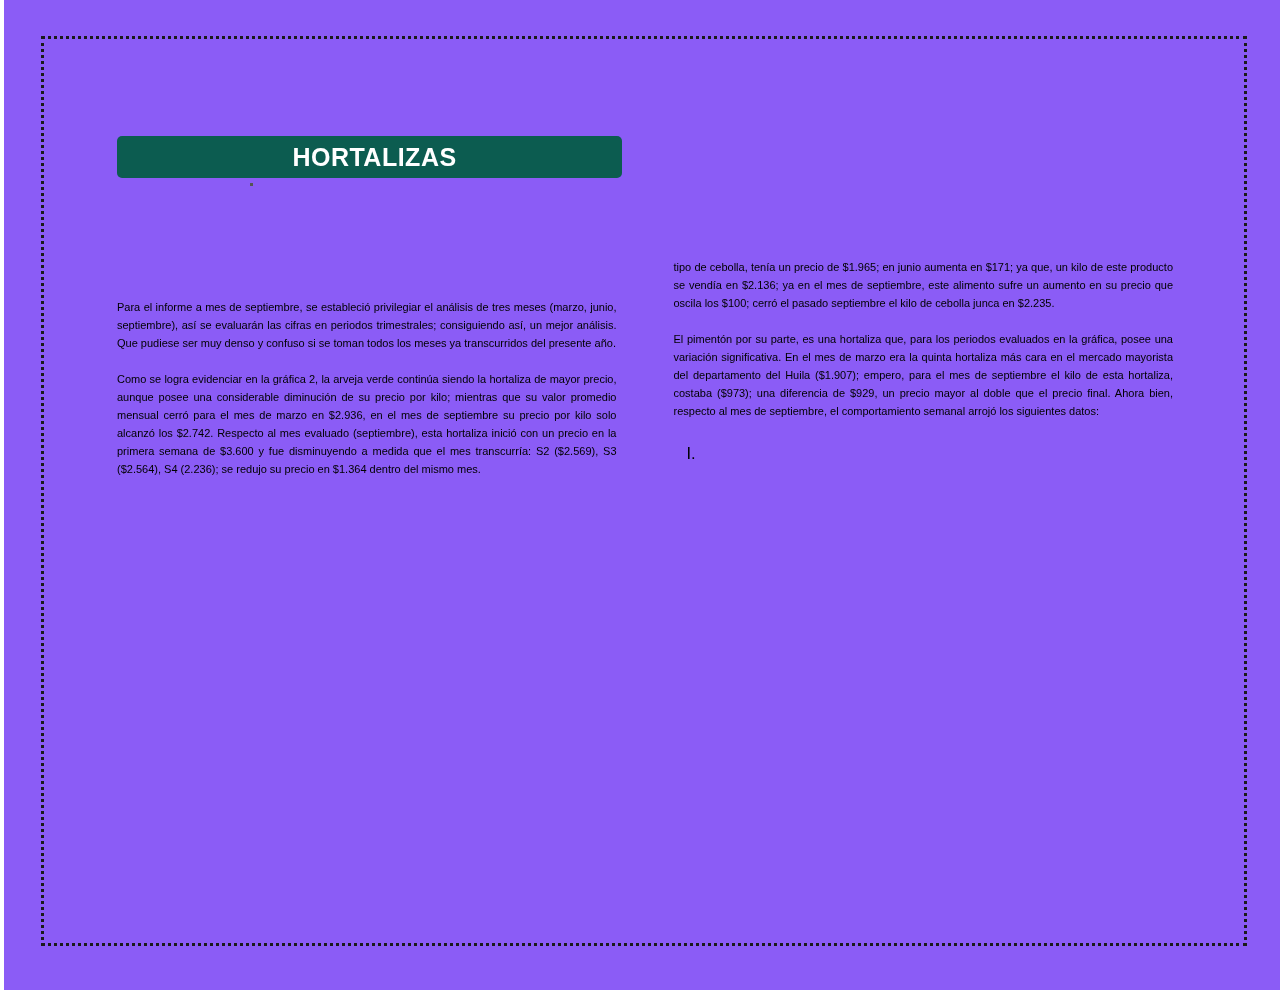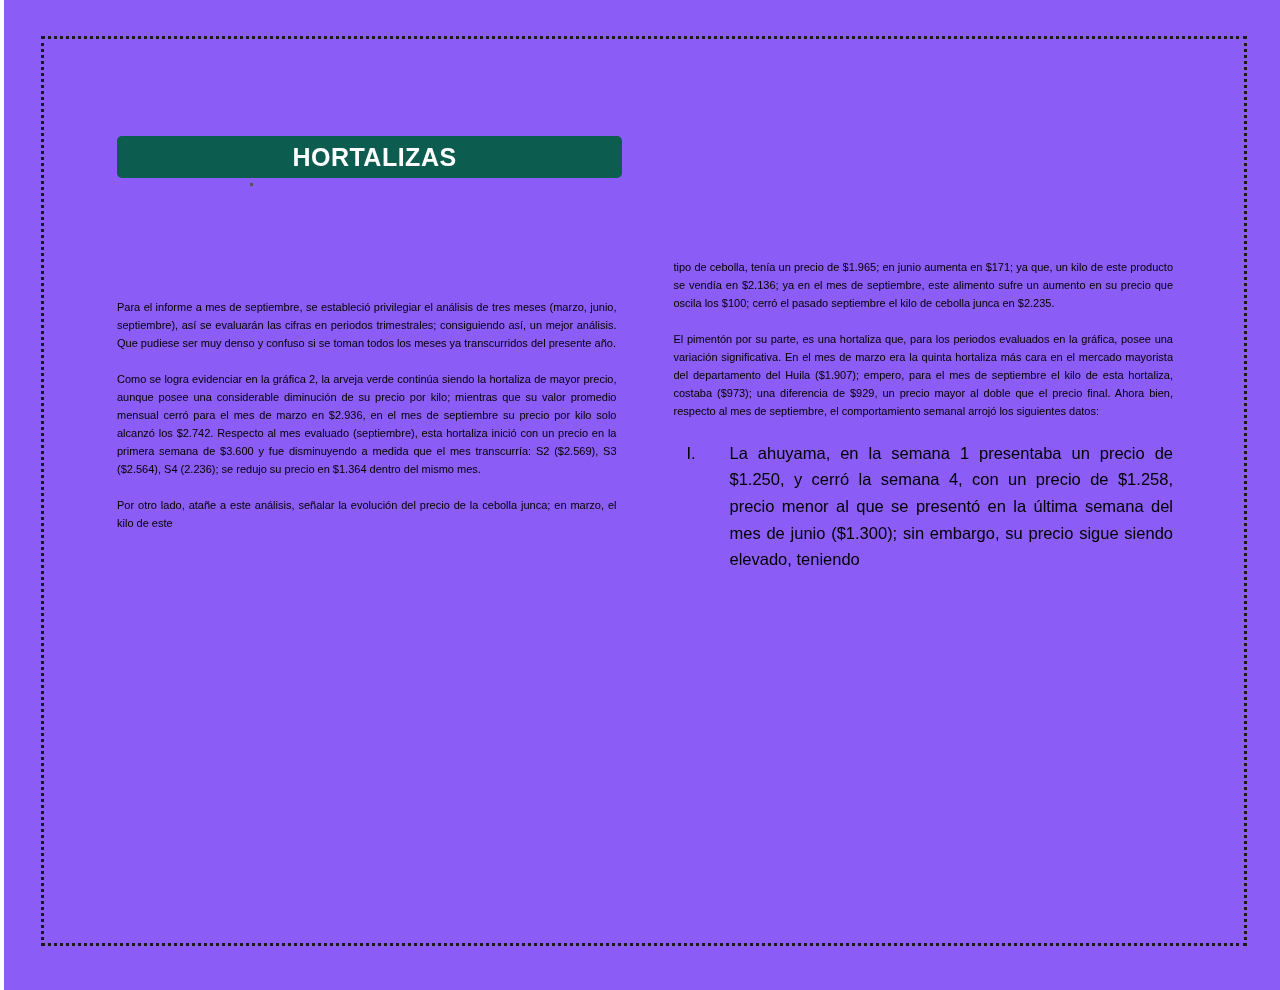--- a/index.html
+++ b/index.html
@@ -124,30 +124,28 @@
     <div class="title-banner">
       <span class="title-banner-text">HORTALIZAS</span>
     </div>
     <div class="small-dot"></div>
 
     <div class="columns">
 
       <div class="col col-left">
         <p class="body-text">Para el informe a mes de septiembre, se estableció privilegiar el análisis de tres meses (marzo, junio, septiembre), así se evaluarán las cifras en periodos trimestrales; consiguiendo así, un mejor análisis. Que pudiese ser muy denso y confuso si se toman todos los meses ya transcurridos del presente año.</p>
         <p class="body-text">Como se logra evidenciar en la gráfica 2, la arveja verde continúa siendo la hortaliza de mayor precio, aunque posee una considerable diminución de su precio por kilo; mientras que su valor promedio mensual cerró para el mes de marzo en $2.936, en el mes de septiembre su precio por kilo solo alcanzó los $2.742. Respecto al mes evaluado (septiembre), esta hortaliza inició con un precio en la primera semana de $3.600 y fue disminuyendo a medida que el mes transcurría: S2 ($2.569), S3 ($2.564), S4 (2.236); se redujo su precio en $1.364 dentro del mismo mes.</p>
-        <p class="body-text">Por otro lado, atañe a este análisis, señalar la evolución del precio de la cebolla junca; en marzo, el kilo de este</p>
       </div>
 
       <div class="col col-right">
         <p class="body-text">tipo de cebolla, tenía un precio de $1.965; en junio aumenta en $171; ya que, un kilo de este producto se vendía en $2.136; ya en el mes de septiembre, este alimento sufre un aumento en su precio que oscila los $100; cerró el pasado septiembre el kilo de cebolla junca en $2.235.</p>
         <p class="body-text">El pimentón por su parte, es una hortaliza que, para los periodos evaluados en la gráfica, posee una variación significativa. En el mes de marzo era la quinta hortaliza más cara en el mercado mayorista del departamento del Huila ($1.907); empero, para el mes de septiembre el kilo de esta hortaliza, costaba ($973); una diferencia de $929, un precio mayor al doble que el precio final.  Ahora bien, respecto al mes de septiembre, el comportamiento semanal arrojó los siguientes datos:</p>
 
         <div class="list-block">
           <div class="list-item">
             <div class="list-marker">I.</div>
-            <div class="list-body">La ahuyama, en la semana 1 presentaba un precio de $1.250, y cerró la semana 4, con un precio de $1.258, precio menor al que se presentó en la última semana del mes de junio ($1.300); sin embargo, su precio sigue siendo elevado, teniendo</div>
           </div>
         </div>
       </div>
 
     </div>
   </div>
 </div>
 
 </body></html>

